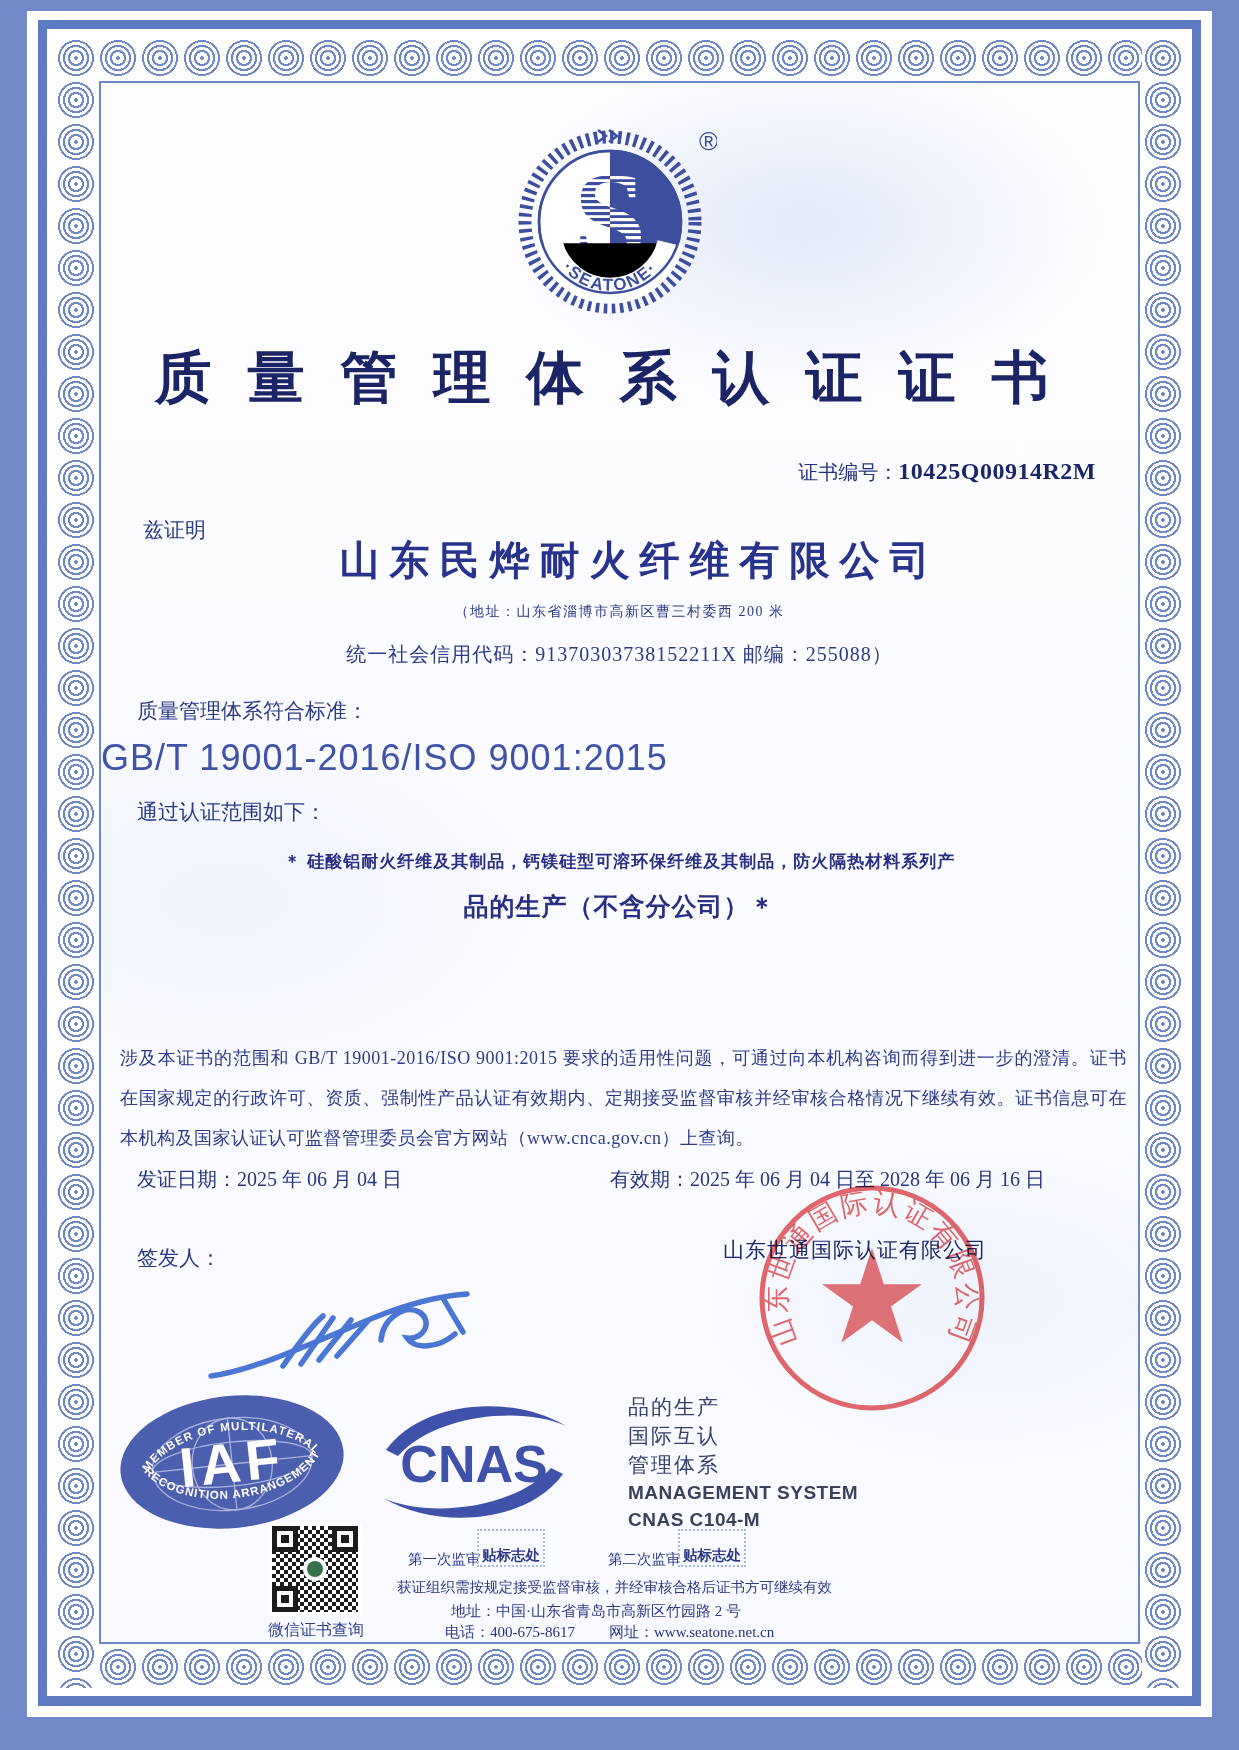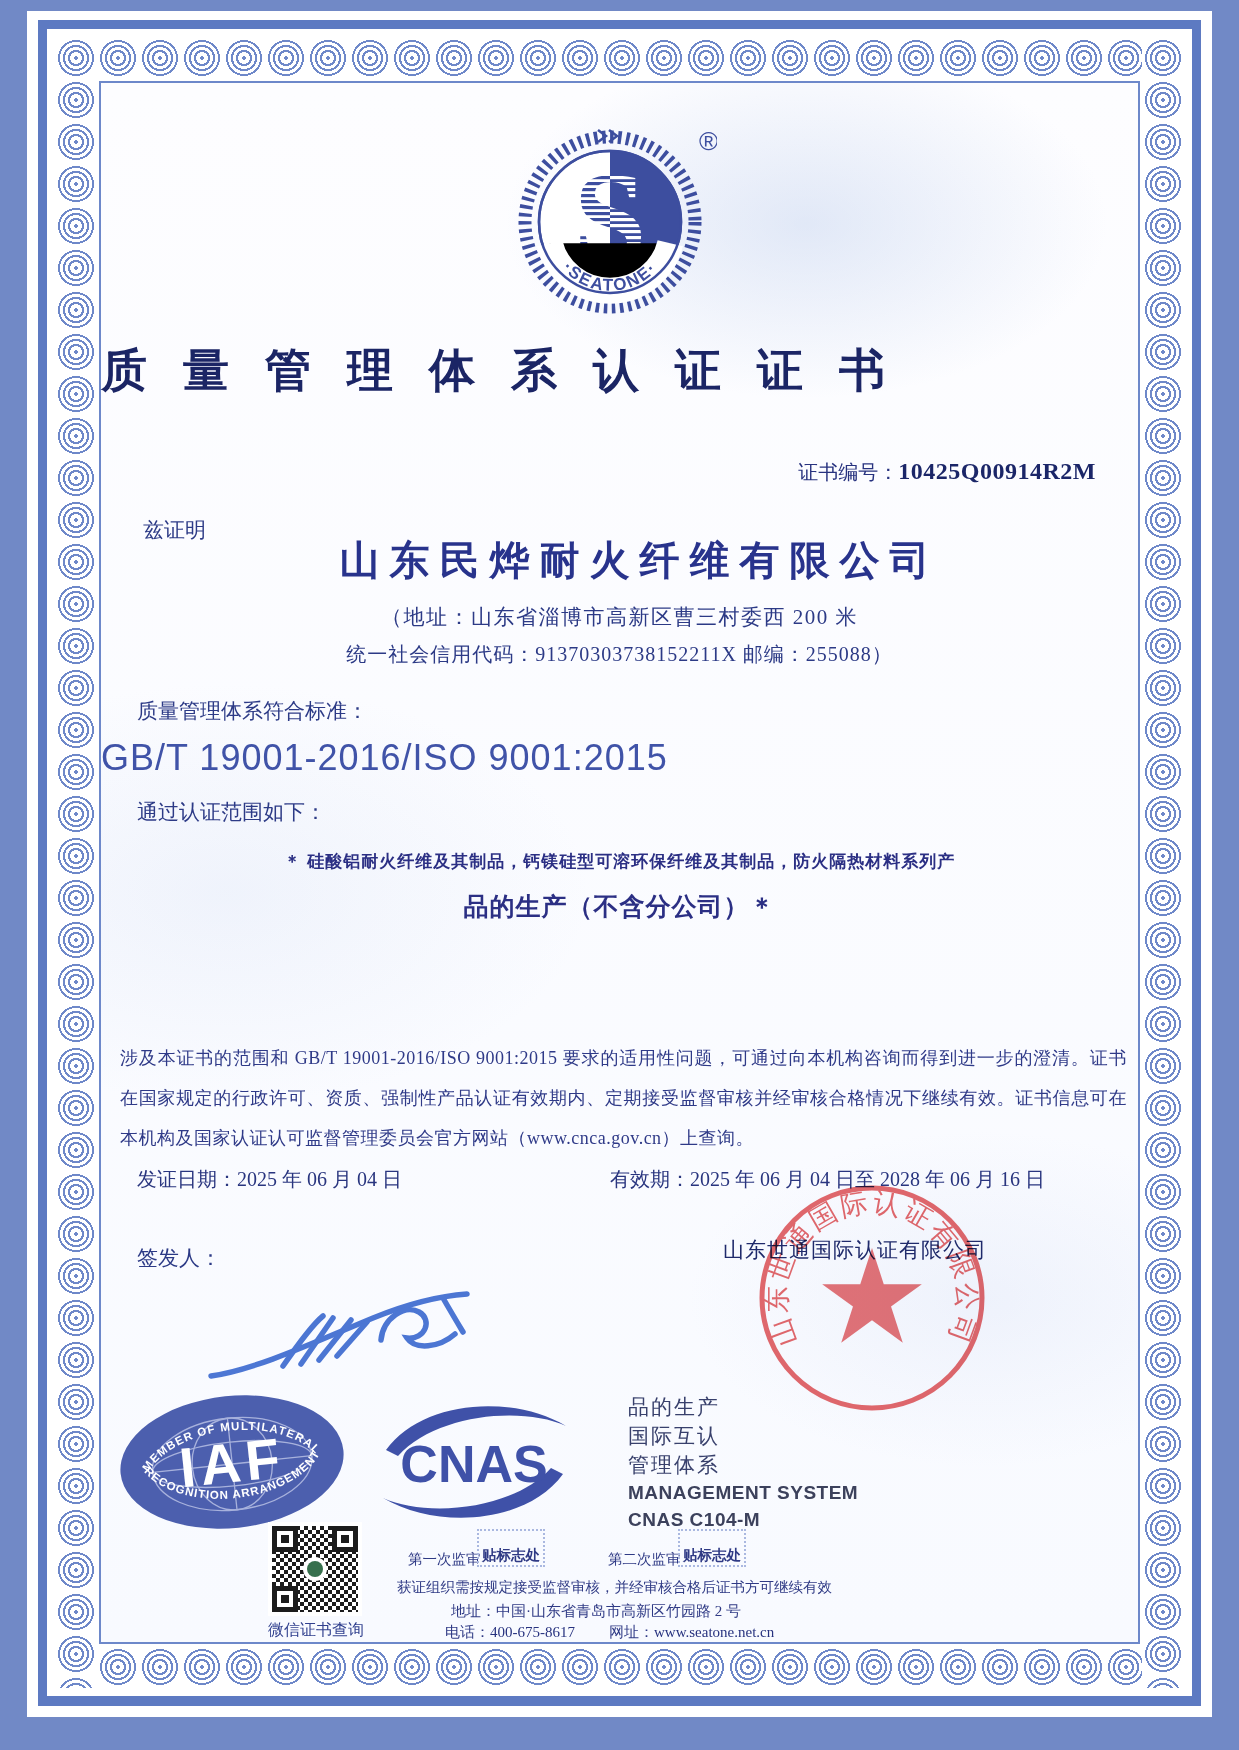--- a/index.html
+++ b/index.html
@@ -21,28 +21,28 @@
   .sb-bottom{left:55px;right:55px;bottom:62px;height:42px;}
   .sb-left{left:55px;top:37px;bottom:62px;width:42px;}
   .sb-right{right:55px;top:37px;bottom:62px;width:42px;}
   .innerline{inset:81px 99px 106px 99px;border:2px solid #6d88ca;background:transparent;}
   .interior{inset:83px 101px 108px 101px;
     background:
       radial-gradient(ellipse 430px 250px at 68% 9%,  rgba(180,199,234,.38), rgba(180,199,234,0) 70%),
       radial-gradient(ellipse 520px 300px at 12% 52%, rgba(199,213,240,.22), rgba(199,213,240,0) 70%),
       radial-gradient(ellipse 420px 240px at 85% 78%, rgba(205,216,242,.25), rgba(205,216,242,0) 70%),
       linear-gradient(#fdfdff,#f8faff);}
-  .title{left:101px;right:101px;top:340px;font-size:46px;font-weight:600;
+  .title{left:101px;right:101px;top:340px;text-align:center;font-size:57px;font-weight:600;
          letter-spacing:36px;color:#1b2565;}
   .certline{right:143px;top:458px;font-size:20px;color:#27327f;}
   .certno{font-family:"Liberation Serif",serif;font-weight:bold;font-size:24px;color:#1b2668;letter-spacing:.5px;}
   .hereby{left:143px;top:516px;font-size:21px;color:#2c3a86;}
   .company{left:101px;right:101px;top:533px;text-align:center;font-size:40px;font-weight:700;
            letter-spacing:10px;color:#28338c;font-family:"Liberation Sans",sans-serif;padding-left:40px;}
-  .addr1{left:101px;right:101px;top:603px;text-align:center;font-size:21px;color:#2c3a86;letter-spacing:1.5px;font-family:Liberation Serif, serif;}
+  .addr1{left:101px;right:101px;top:603px;text-align:center;font-size:14px;color:#2c3a86;letter-spacing:1.5px;font-family:Liberation Serif, serif;}
   .addr2{left:101px;right:101px;top:641px;text-align:center;font-size:20px;color:#2c3a86;letter-spacing:1px;}
   .stdlabel{left:137px;top:697px;font-size:21px;color:#2c3a86;}
   .standard{left:101px;right:101px;top:737px;text-align:left;font-size:36px;color:#4053a8;
             font-family:"Liberation Sans",sans-serif;font-weight:500;letter-spacing:1px;}
   .scopelabel{left:137px;top:798px;font-size:21px;color:#2c3a86;}
   .scope1{left:101px;right:101px;top:850px;text-align:center;font-size:17px;font-weight:700;
           color:#2b2f84;font-family:"Liberation Sans",sans-serif;letter-spacing:1px;}
   .scope2{left:101px;right:101px;top:890px;text-align:center;font-size:25px;font-weight:700;
           color:#2b2f84;font-family:"Liberation Sans",sans-serif;letter-spacing:1px;}
   .legal{left:120px;right:112px;top:1038px;font-size:18px;line-height:40px;color:#2f3a88;

